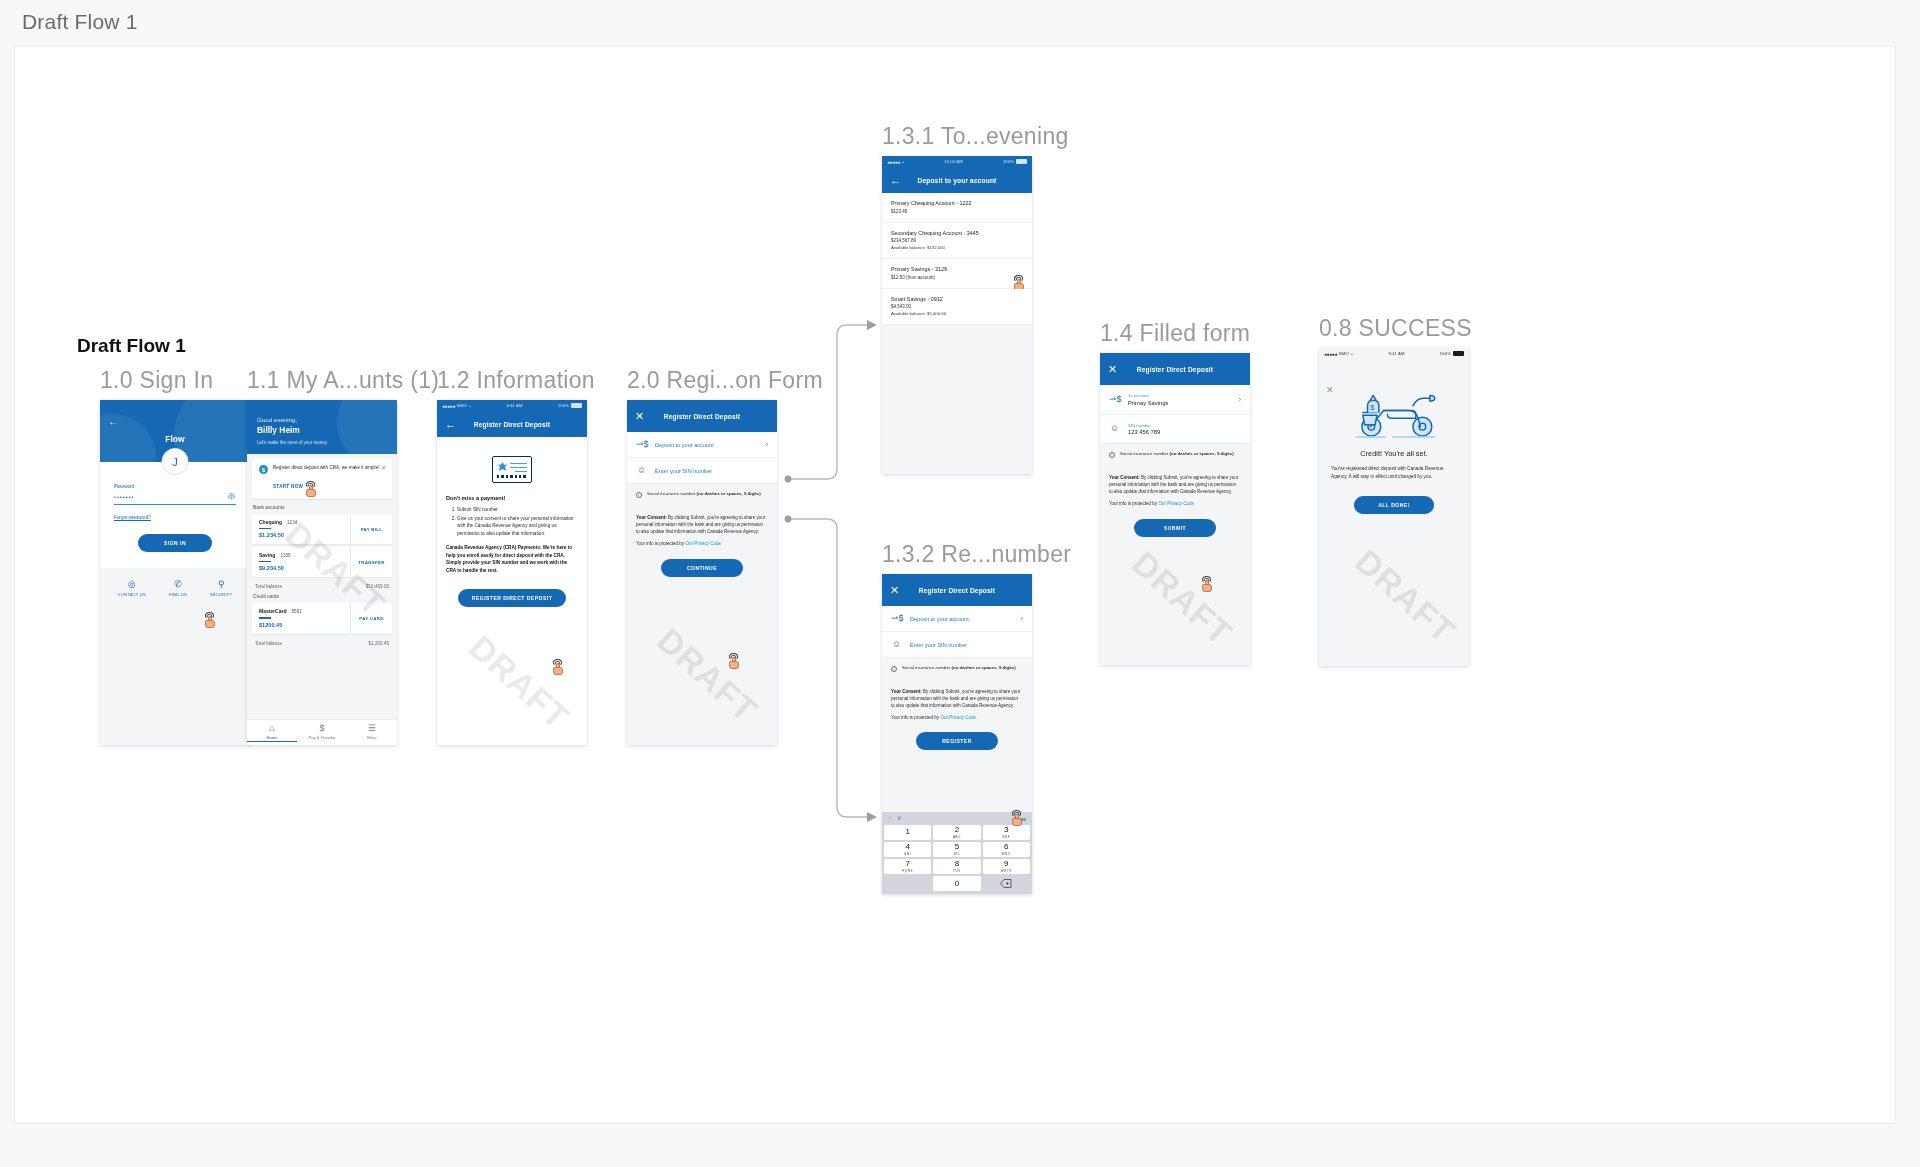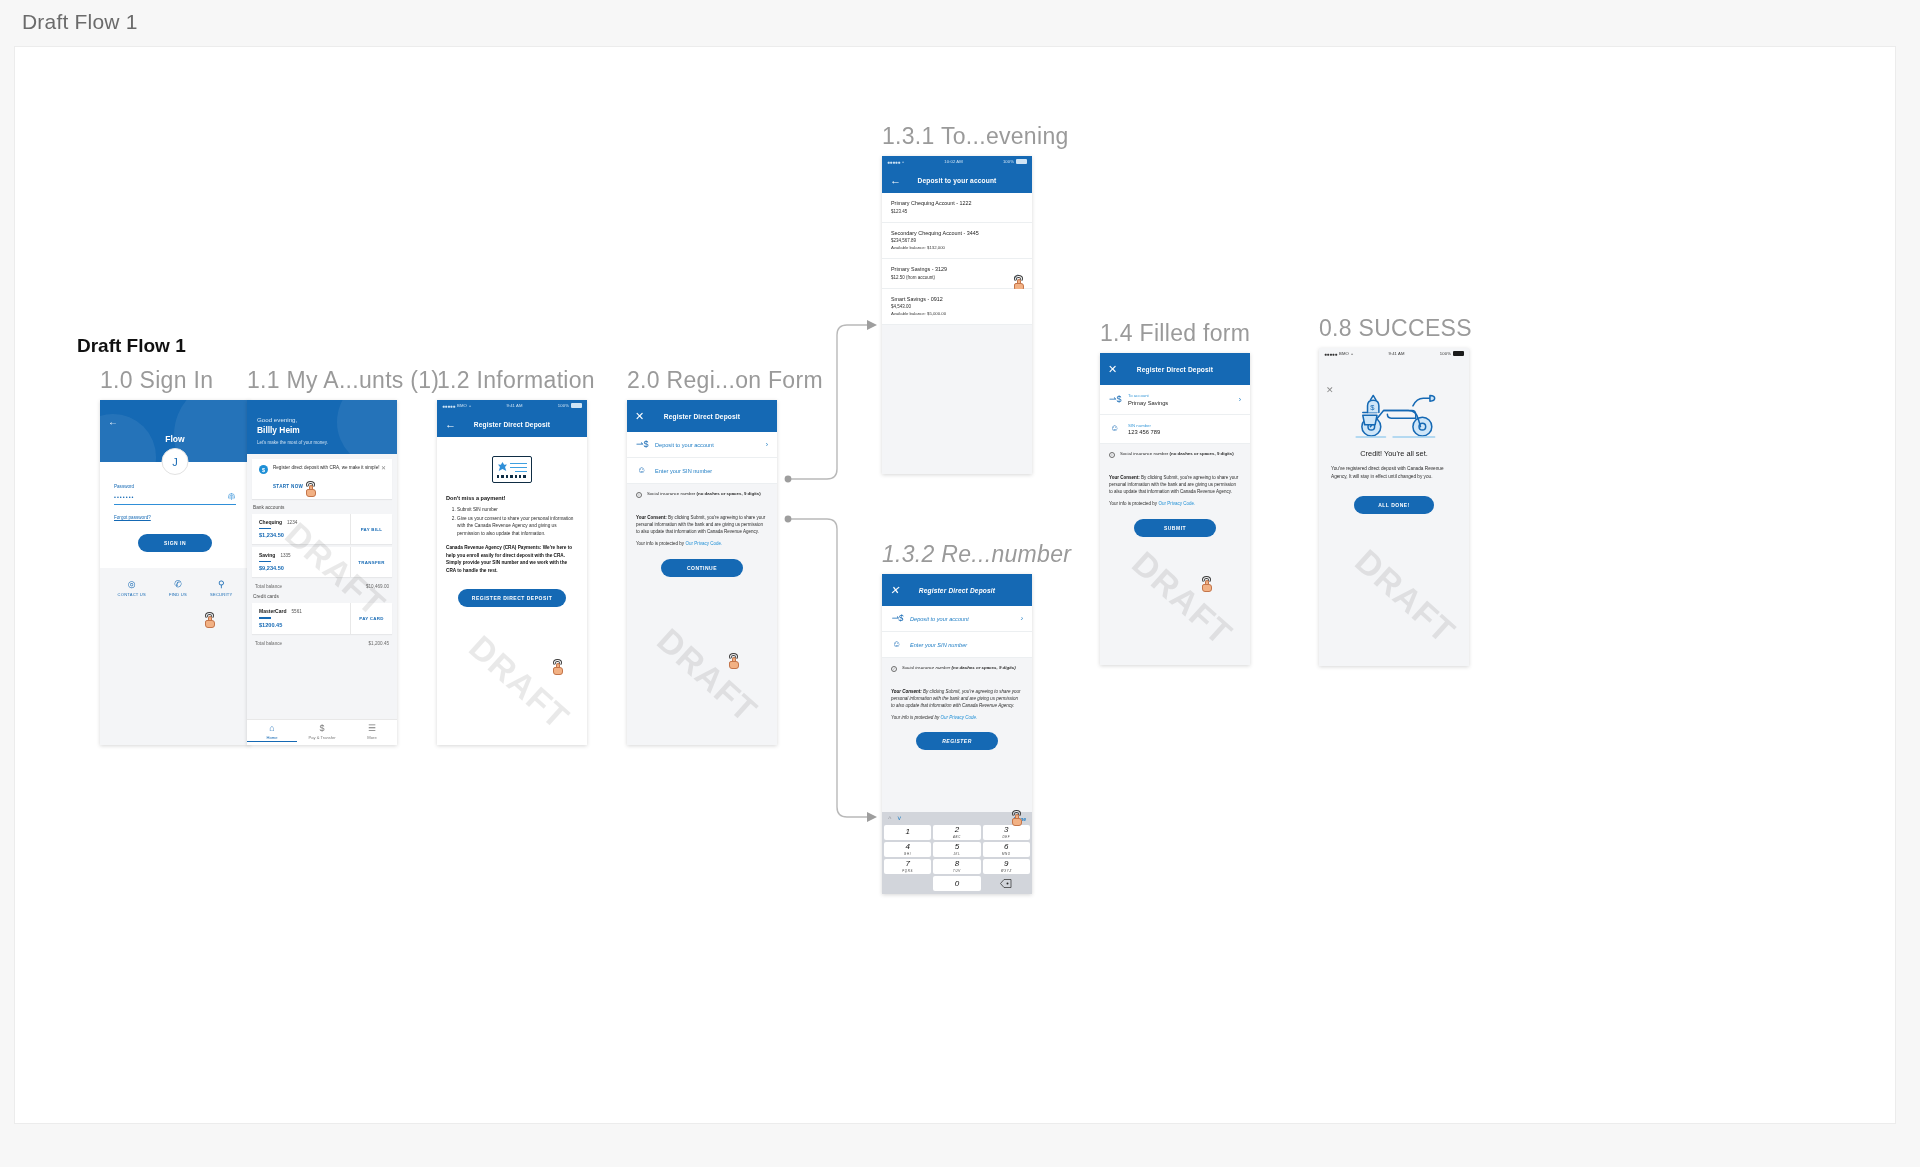--- a/index.html
+++ b/index.html
@@ -583,21 +583,21 @@
           </div>
         </div>
         <div class="sel-row">
           <div class="sel-title">Smart Savings - 0912</div>
           <div class="sel-amt">$4,543.00</div>
           <div class="sel-avail">Available balance: $5,000.00</div>
         </div>
       </div>
     </div>
 
-    <div class="frame" style="left:867px; top:494px;font-style:italic;">
+    <div class="frame" style="left:867px; top:494px;">
       <div class="frame-label">1.3.2 Re...number</div>
       <div class="phone" style="height:320px;">
         <div class="navbar" style="height:32px;">
           <span class="nav-ico" style="top:11px;">✕</span>
           <span class="nav-title">Register Direct Deposit</span>
         </div>
         <div class="form-row">
           <span class="form-ico">⇀$</span>
           <span class="form-txt">Deposit to your account</span>
           <span class="form-chev">›</span>

